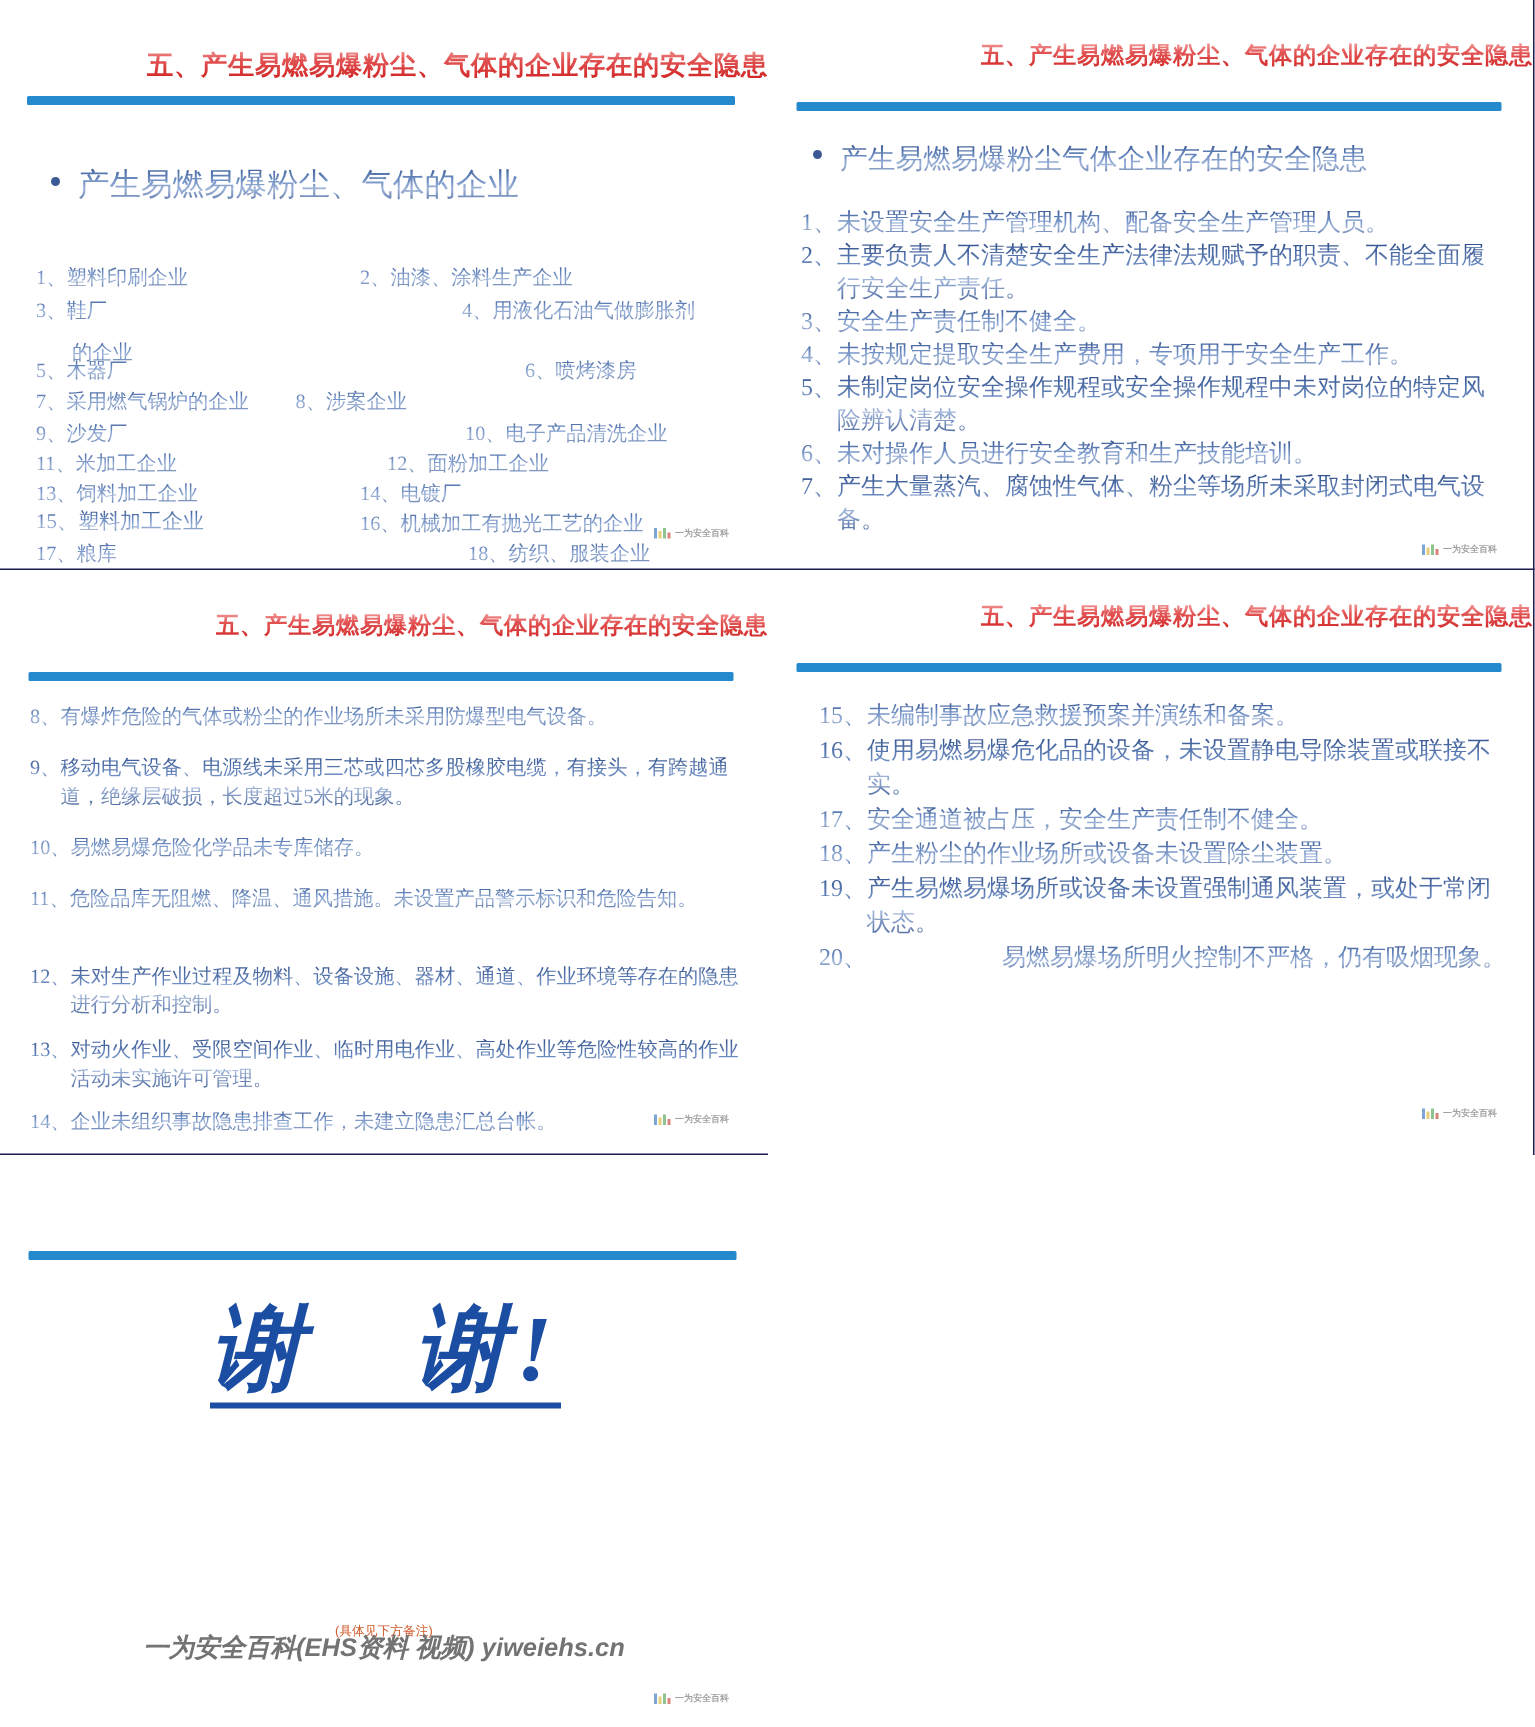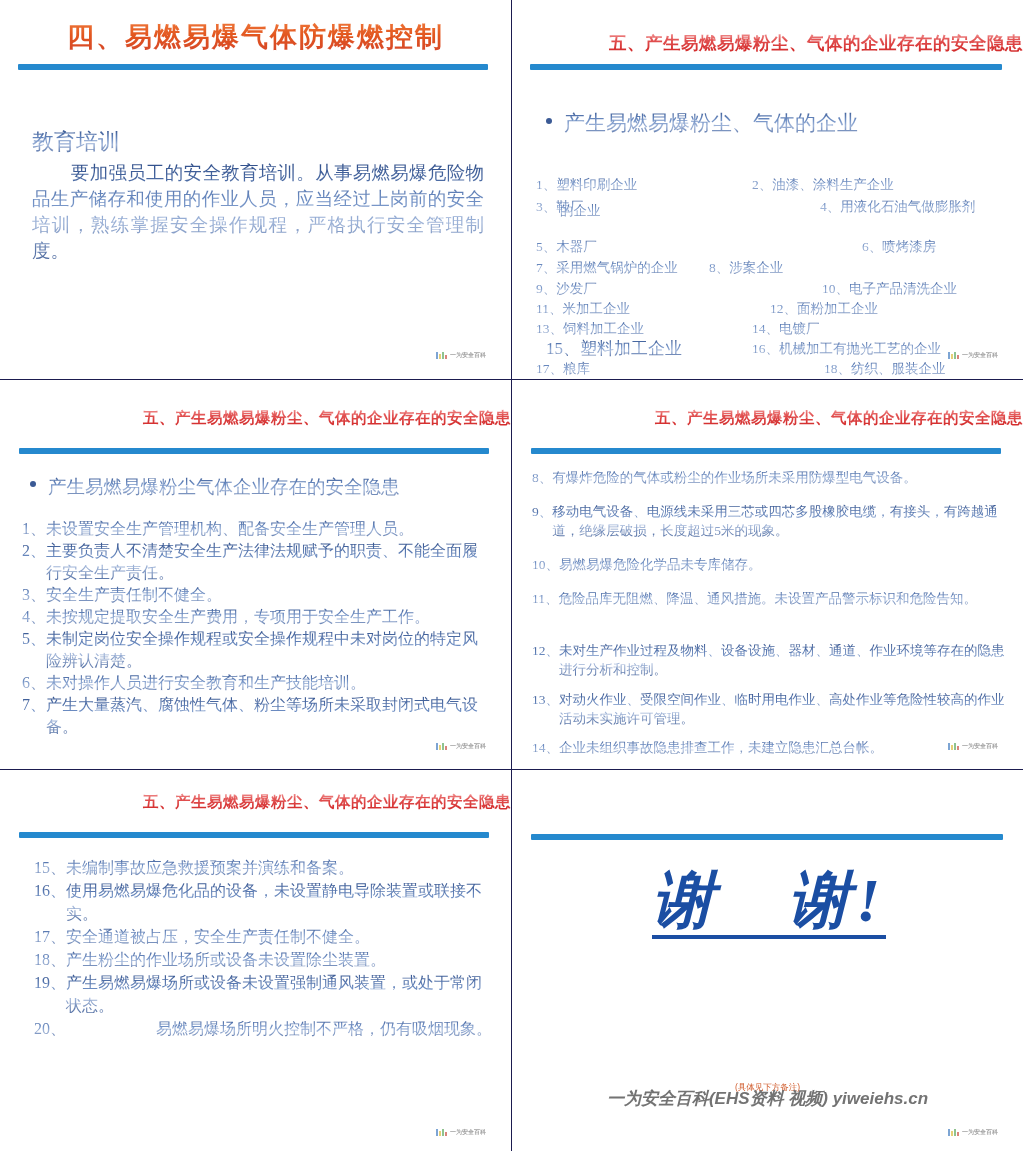--- a/index.html
+++ b/index.html
@@ -135,72 +135,54 @@
     font-weight:700;font-style:italic;
     color:#737373;
     white-space:nowrap;
   }
 </style>
 </head>
 <body>
 
 <div class="sheet">
 
-  <div class="slide">
-    <div class="title-orange" style="top:20px;font-size:27px;line-height:34px;">四、易燃易爆气体防爆燃控制</div>
-    <div class="rule" style="left:18px;top:64px;width:470px;"></div>
-
-    <div class="btxt" style="left:32px;top:128px;font-size:22px;line-height:28px;">教育培训</div>
-
-    <div class="btxt" style="left:32px;top:160px;width:452px;font-size:18.5px;line-height:26px;text-indent:2.1em;text-align:justify;">要加强员工的安全教育培训。从事易燃易爆危险物品生产储存和使用的作业人员，应当经过上岗前的安全培训，熟练掌握安全操作规程，严格执行安全管理制度。</div>
-
-    <div class="wm" style="left:436px;top:351px;">
-      <span class="bars">
-          <i></i>
-          <i></i>
-          <i></i>
-          <i></i>
-        </span>
-      <span>一为安全百科</span>
-    </div>
-  </div>
 
   <div class="slide col2">
     <div class="title-red" style="top:32px;font-size:17.5px;line-height:22px;">五、产生易燃易爆粉尘、气体的企业存在的安全隐患</div>
     <div class="rule" style="left:18px;top:64px;width:472px;"></div>
 
     <div class="btxt bullet-head" style="left:34px;top:108px;font-size:21px;line-height:30px;">
       <span class="dot"></span>
       <span>产生易燃易爆粉尘、气体的企业</span>
     </div>
 
     <div class="btxt" style="left:24px;top:174px;font-size:13.5px;line-height:21px;"><span>1、</span><span>塑料印刷企业</span></div>
     <div class="btxt" style="left:240px;top:174px;font-size:13.5px;line-height:21px;"><span>2、</span><span>油漆、涂料生产企业</span></div>
 
     <div class="btxt" style="left:24px;top:196px;font-size:13.5px;line-height:21px;"><span>3、</span><span>鞋厂</span></div>
     <div class="btxt" style="left:308px;top:196px;font-size:13.5px;line-height:21px;"><span>4、</span><span>用液化石油气做膨胀剂</span></div>
 
-    <div class="btxt" style="left:48px;top:200px;font-size:13.5px;line-height:21px;"><span>的企业</span></div>
+    <div class="btxt" style="left:48px;top:224px;font-size:13.5px;line-height:21px;"><span>的企业</span></div>
 
     <div class="btxt" style="left:24px;top:236px;font-size:13.5px;line-height:21px;"><span>5、</span><span>木器厂</span></div>
     <div class="btxt" style="left:350px;top:236px;font-size:13.5px;line-height:21px;"><span>6、</span><span>喷烤漆房</span></div>
 
     <div class="btxt" style="left:24px;top:257px;font-size:13.5px;line-height:21px;"><span>7、</span><span>采用燃气锅炉的企业</span></div>
     <div class="btxt" style="left:197px;top:257px;font-size:13.5px;line-height:21px;"><span>8、</span><span>涉案企业</span></div>
 
     <div class="btxt" style="left:24px;top:278px;font-size:13.5px;line-height:21px;"><span>9、</span><span>沙发厂</span></div>
     <div class="btxt" style="left:310px;top:278px;font-size:13.5px;line-height:21px;text-decoration:underline;"><span>10、</span><span>电子产品清洗企业</span></div>
 
     <div class="btxt" style="left:24px;top:298px;font-size:13.5px;line-height:21px;"><span>11、</span><span>米加工企业</span></div>
     <div class="btxt" style="left:258px;top:298px;font-size:13.5px;line-height:21px;"><span>12、</span><span>面粉加工企业</span></div>
 
     <div class="btxt" style="left:24px;top:318px;font-size:13.5px;line-height:21px;"><span>13、</span><span>饲料加工企业</span></div>
     <div class="btxt" style="left:240px;top:318px;font-size:13.5px;line-height:21px;"><span>14、</span><span>电镀厂</span></div>
 
-    <div class="btxt" style="left:34px;top:338px;font-size:17px;line-height:21px;"><span>15、</span><span>塑料加工企业</span></div>
+    <div class="btxt" style="left:24px;top:338px;font-size:14px;line-height:21px;"><span>15、</span><span>塑料加工企业</span></div>
     <div class="btxt" style="left:240px;top:338px;font-size:13.5px;line-height:21px;"><span>16、</span><span>机械加工有抛光工艺的企业</span></div>
 
     <div class="btxt" style="left:24px;top:358px;font-size:13.5px;line-height:21px;"><span>17、</span><span>粮库</span></div>
     <div class="btxt" style="left:312px;top:358px;font-size:13.5px;line-height:21px;"><span>18、</span><span>纺织、服装企业</span></div>
 
     <div class="wm" style="left:436px;top:351px;">
       <span class="bars">
           <i></i>
           <i></i>
           <i></i>

